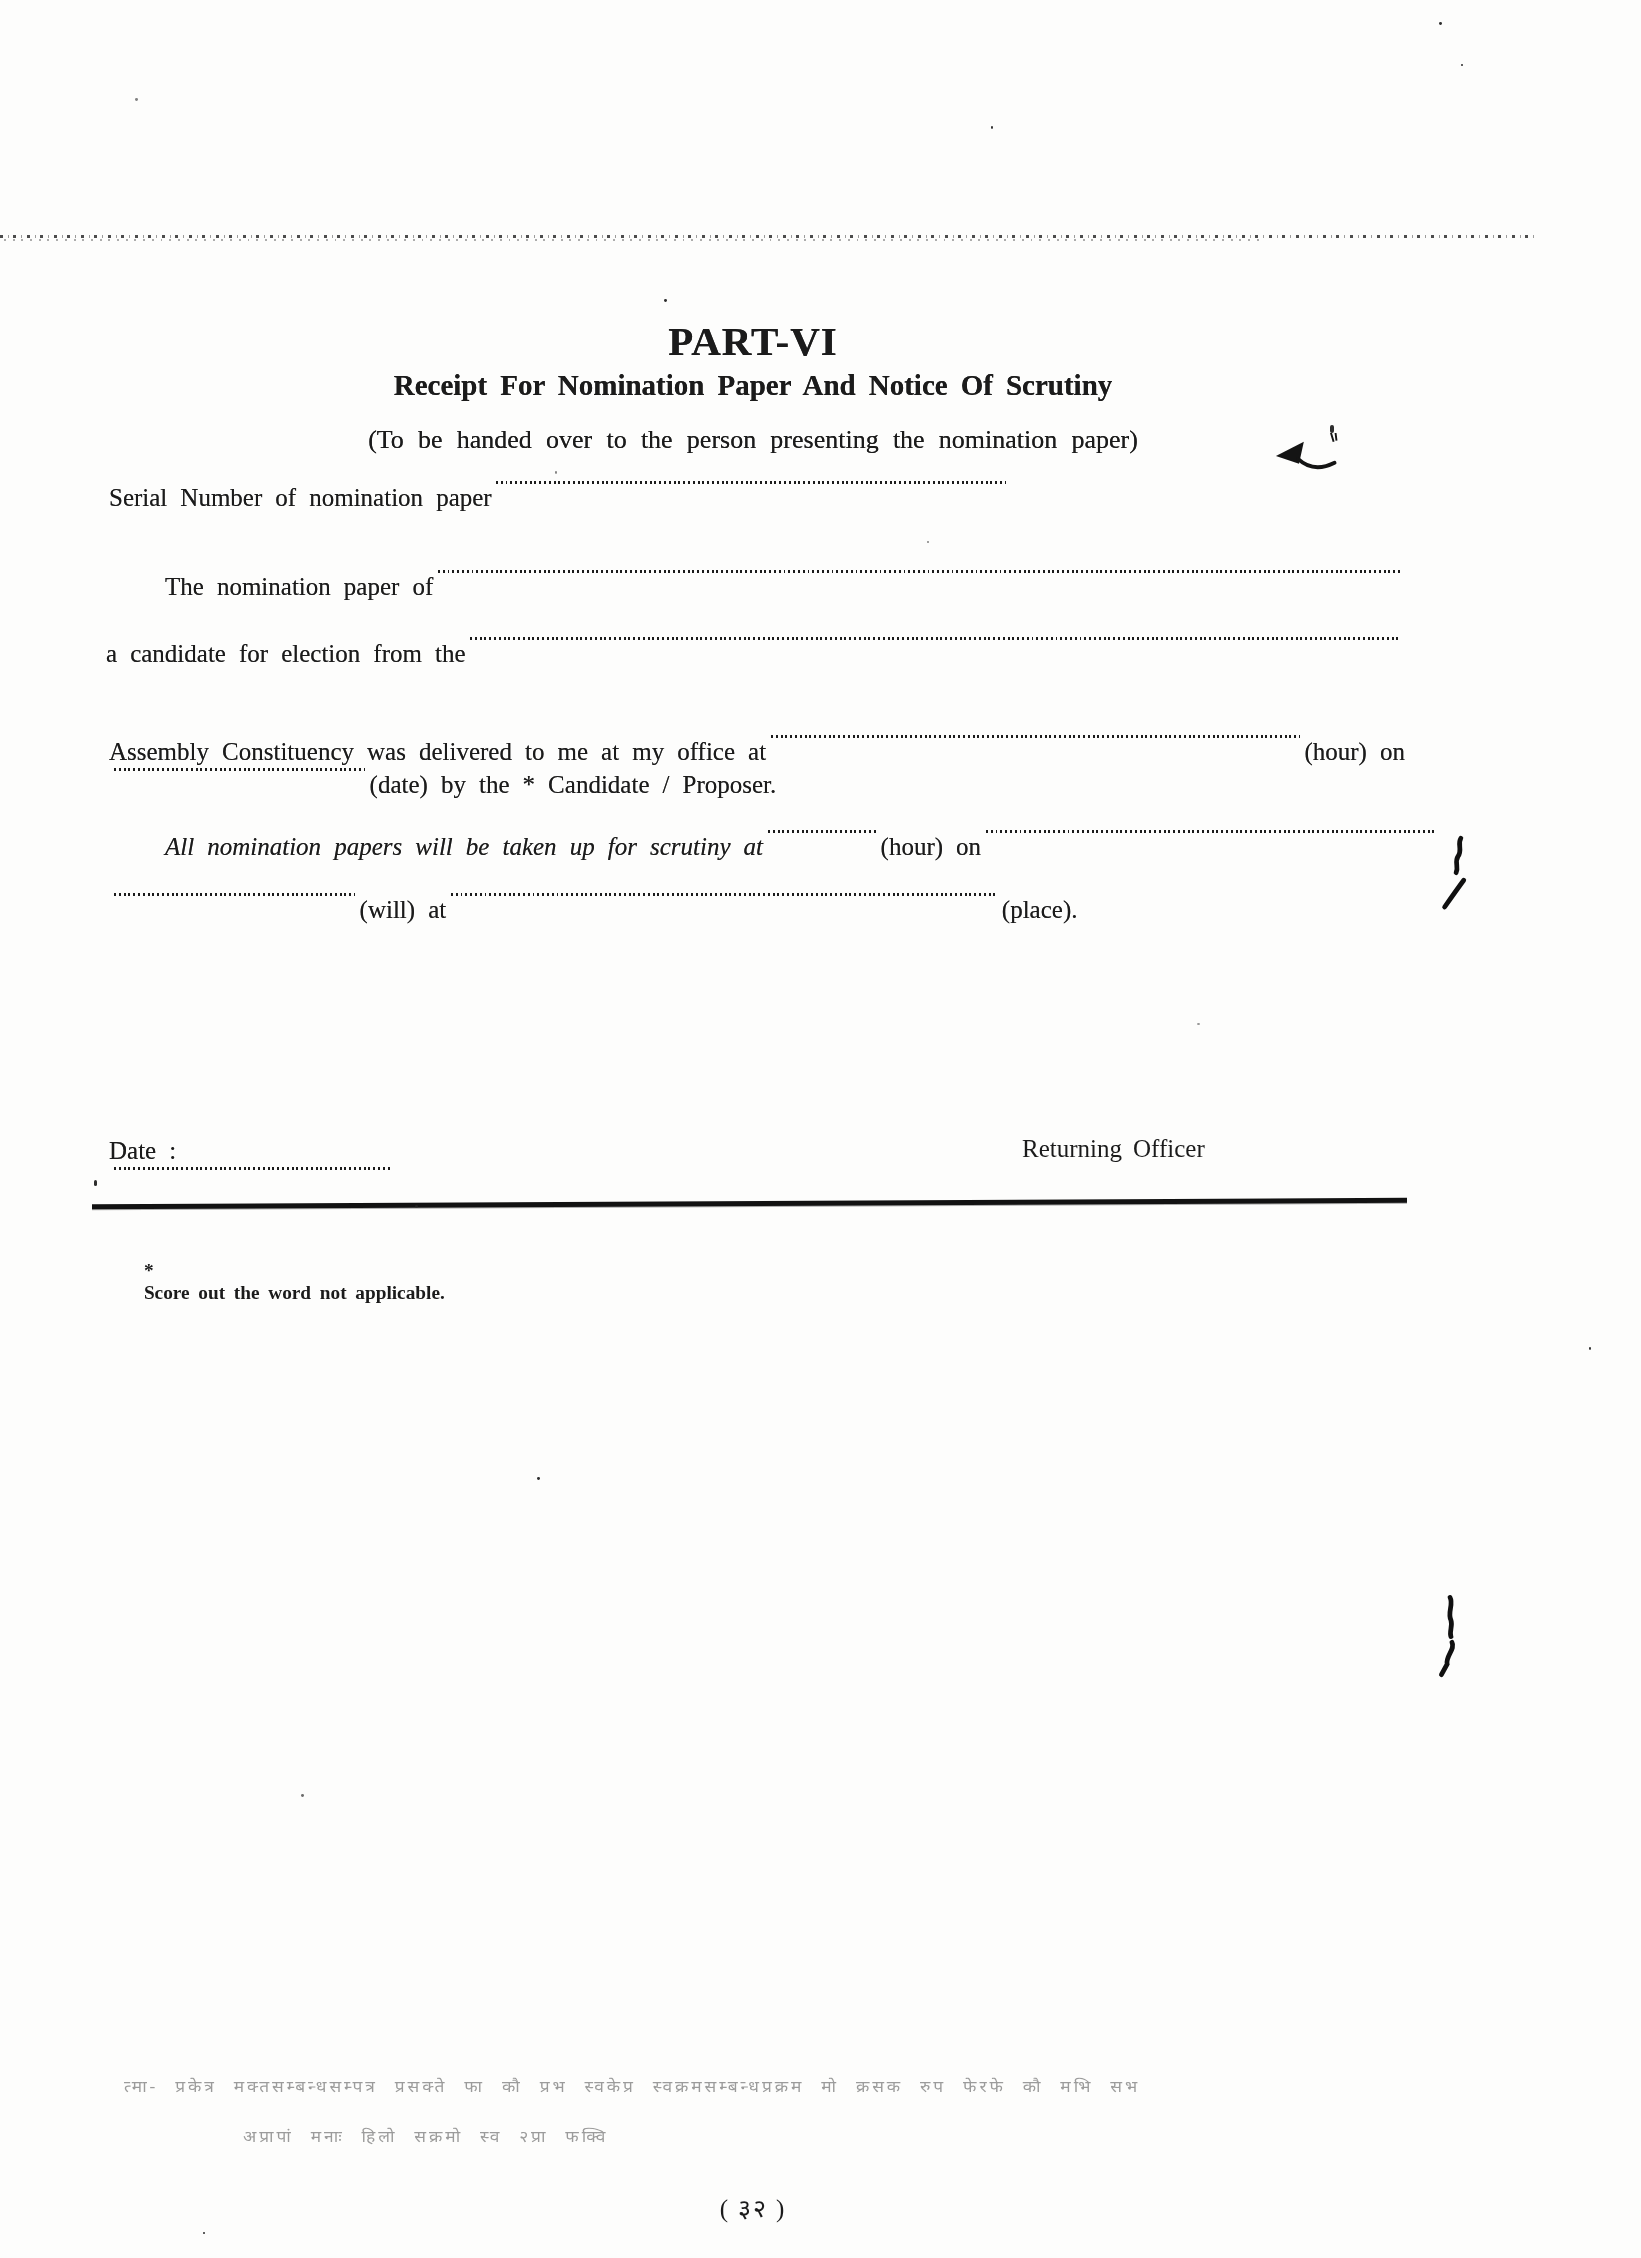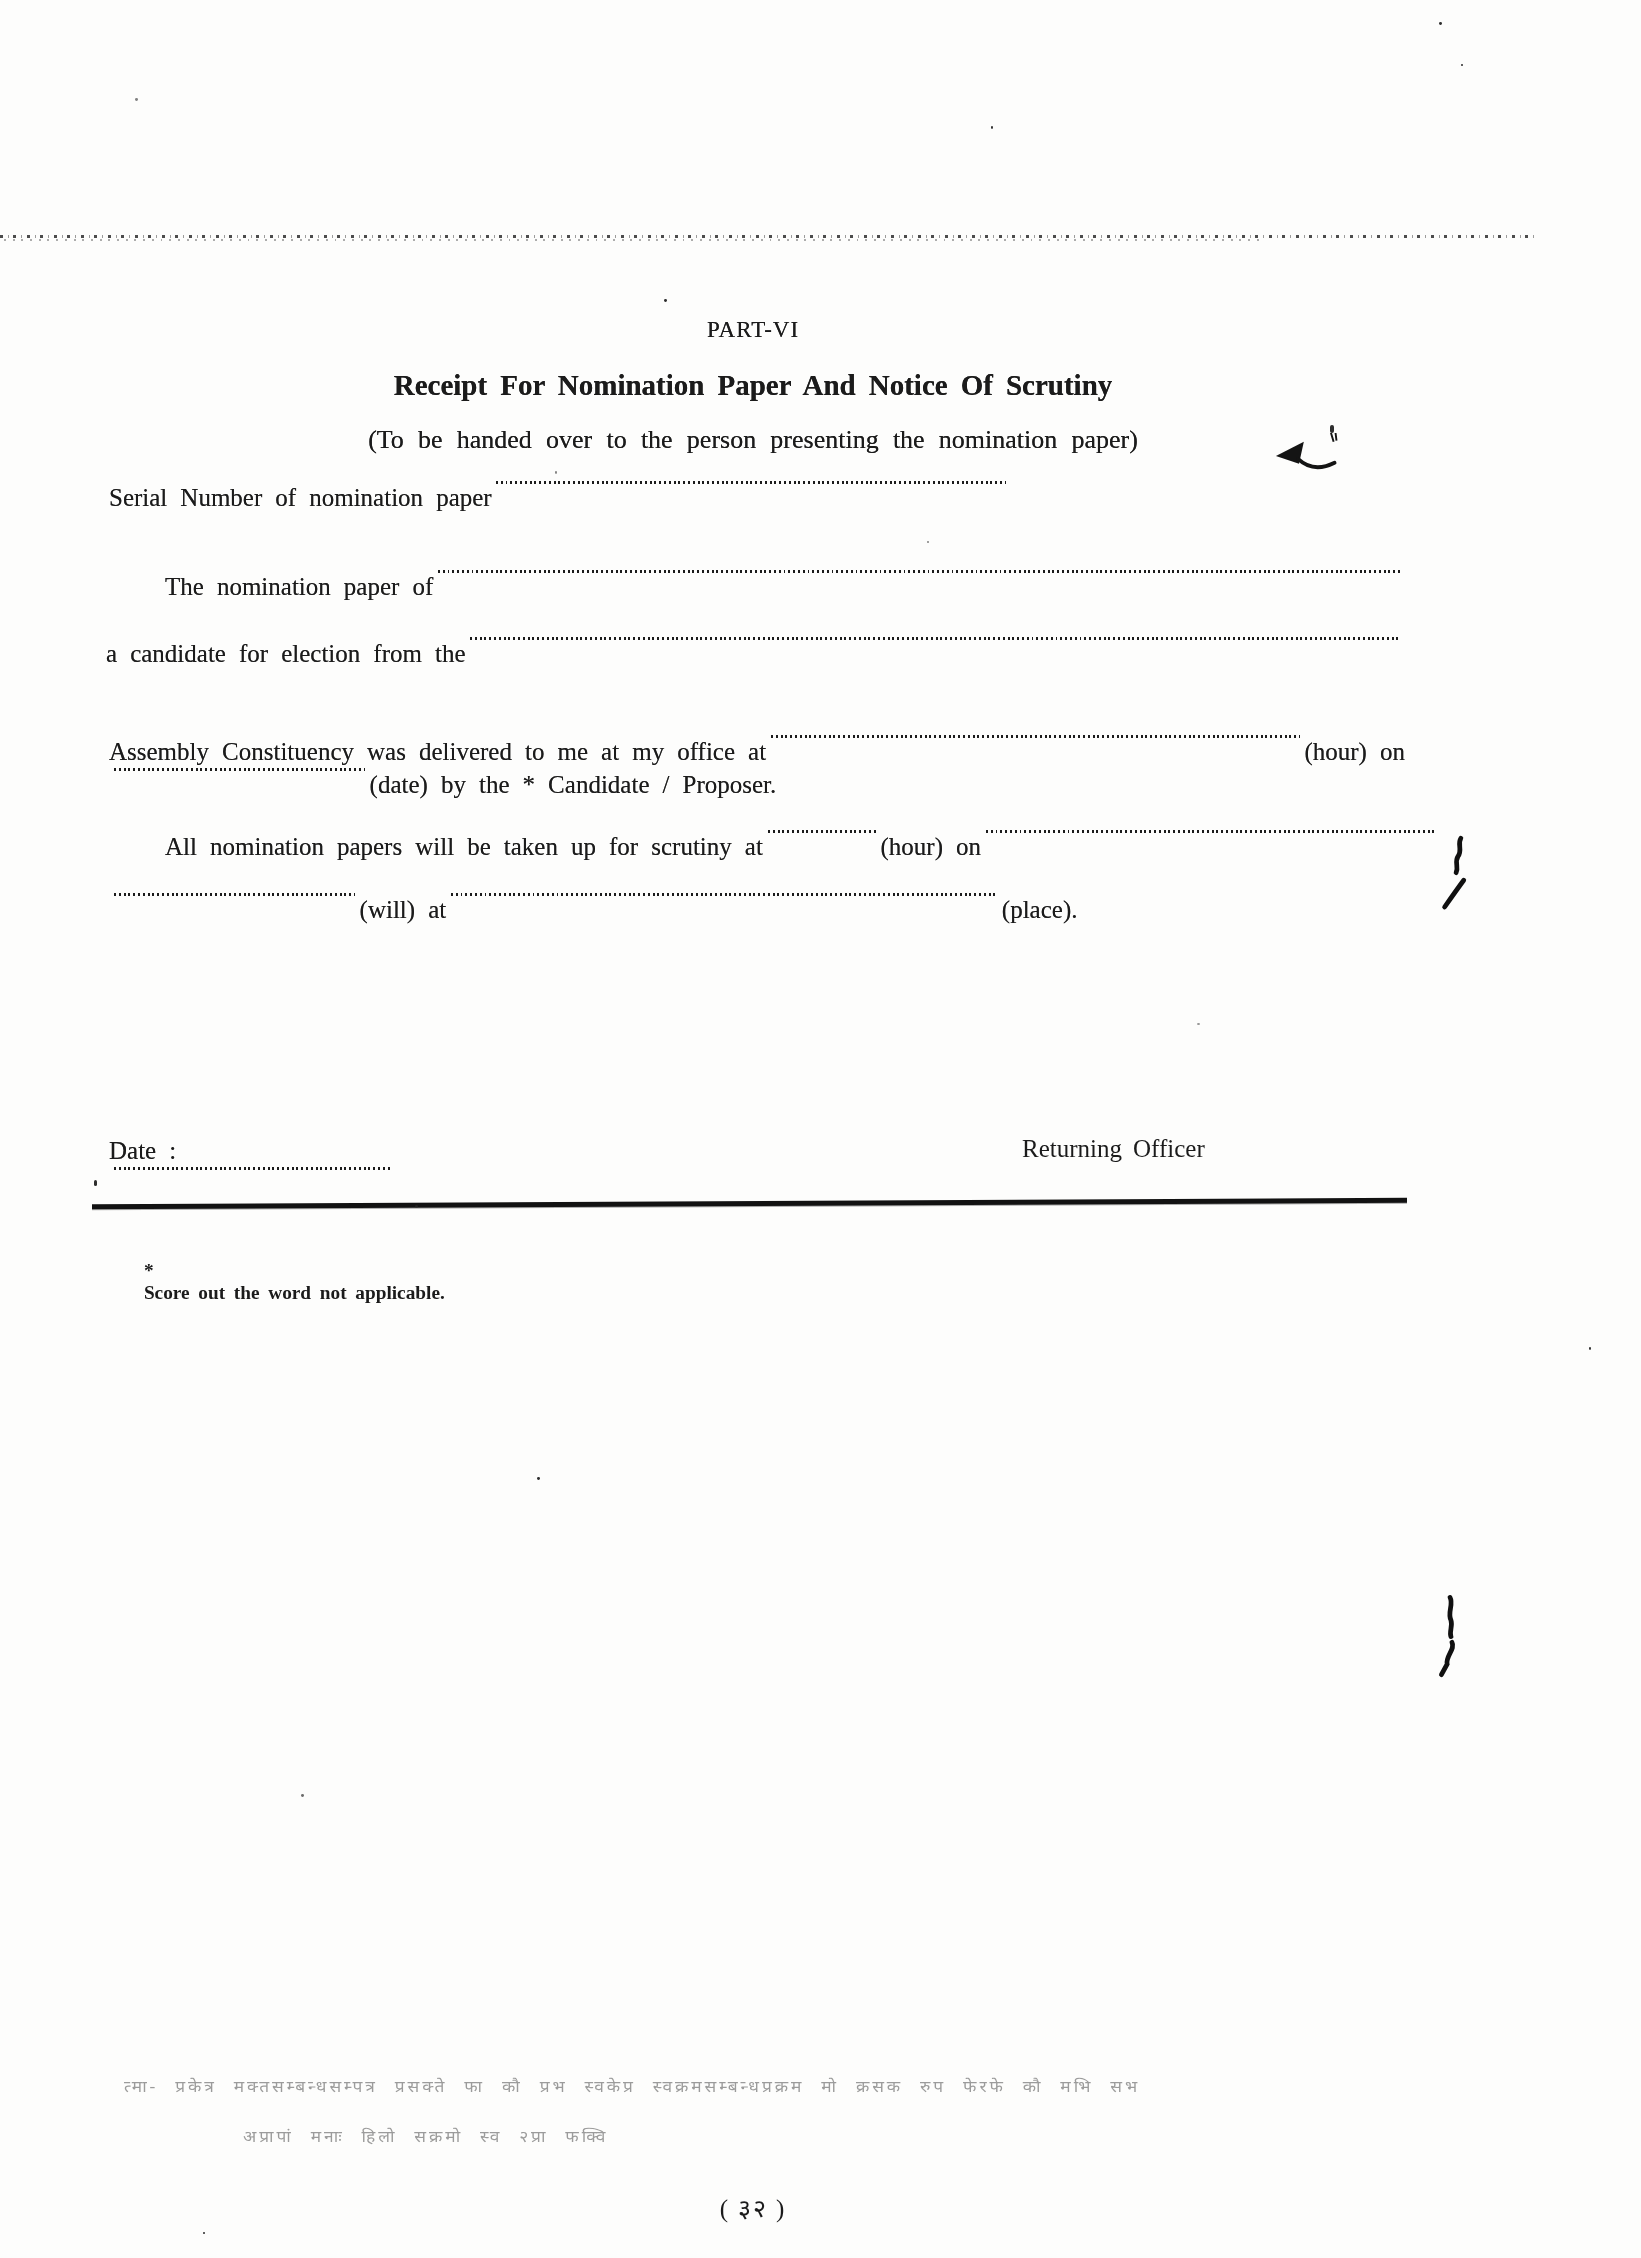--- a/index.html
+++ b/index.html
@@ -25,21 +25,21 @@
     height:2.9px;
     margin:0 4.8px 5.8px 4.8px;
     background-image:repeating-linear-gradient(to right,#1c1c1c 0 1.9px,transparent 1.9px 4.8px);
   }
   .leader.grow{flex:1 1 auto;}
   .centered{
     position:absolute;left:0;width:1506px;
     text-align:center;
     text-shadow:0 0 0.6px rgba(10,10,10,0.8);
   }
-  .part-title{top:317px;font-size:23px;font-weight:400;letter-spacing:1px;word-spacing:3.9px;}
+  .part-title{top:317px;font-size:41px;font-weight:700;letter-spacing:1px;word-spacing:3.9px;}
   .doc-title{top:369px;font-size:29px;font-weight:700;word-spacing:5.8px;}
   .doc-instruction{top:425px;font-size:26px;word-spacing:7.7px;}
   .rule{
     position:absolute;left:92px;top:1201px;width:1315px;height:4.8px;
     background:#121212;transform:rotate(-0.28deg);
     box-shadow:0 1px 0 rgba(20,20,20,0.35);
   }
   .footnote{
     position:absolute;left:109px;top:1238px;
     font-size:19.3px;font-weight:700;word-spacing:3.9px;white-space:pre;
@@ -105,21 +105,21 @@
     <span class="leader grow"></span>
     <span>(hour) on</span>
   </div>
 
   <div class="row" style="left:109px;top:768px;">
     <span class="leader" style="width:251px;"></span>
     <span>(date) by the * Candidate / Proposer.</span>
   </div>
 
   <div class="row" style="left:109px;top:830px;width:1332px;">
-    <span style="margin-left:56px;">All nomination papers will be taken up for scrutiny at</span>
+    <span style="margin-left:56px;font-style:italic;">All nomination papers will be taken up for scrutiny at</span>
     <span class="leader" style="width:108px;"></span>
     <span>(hour) on</span>
     <span class="leader grow"></span>
   </div>
 
   <div class="row" style="left:109px;top:893px;">
     <span class="leader" style="width:241px;"></span>
     <span>(will) at</span>
     <span class="leader" style="width:546px;"></span>
     <span>(place).</span>

